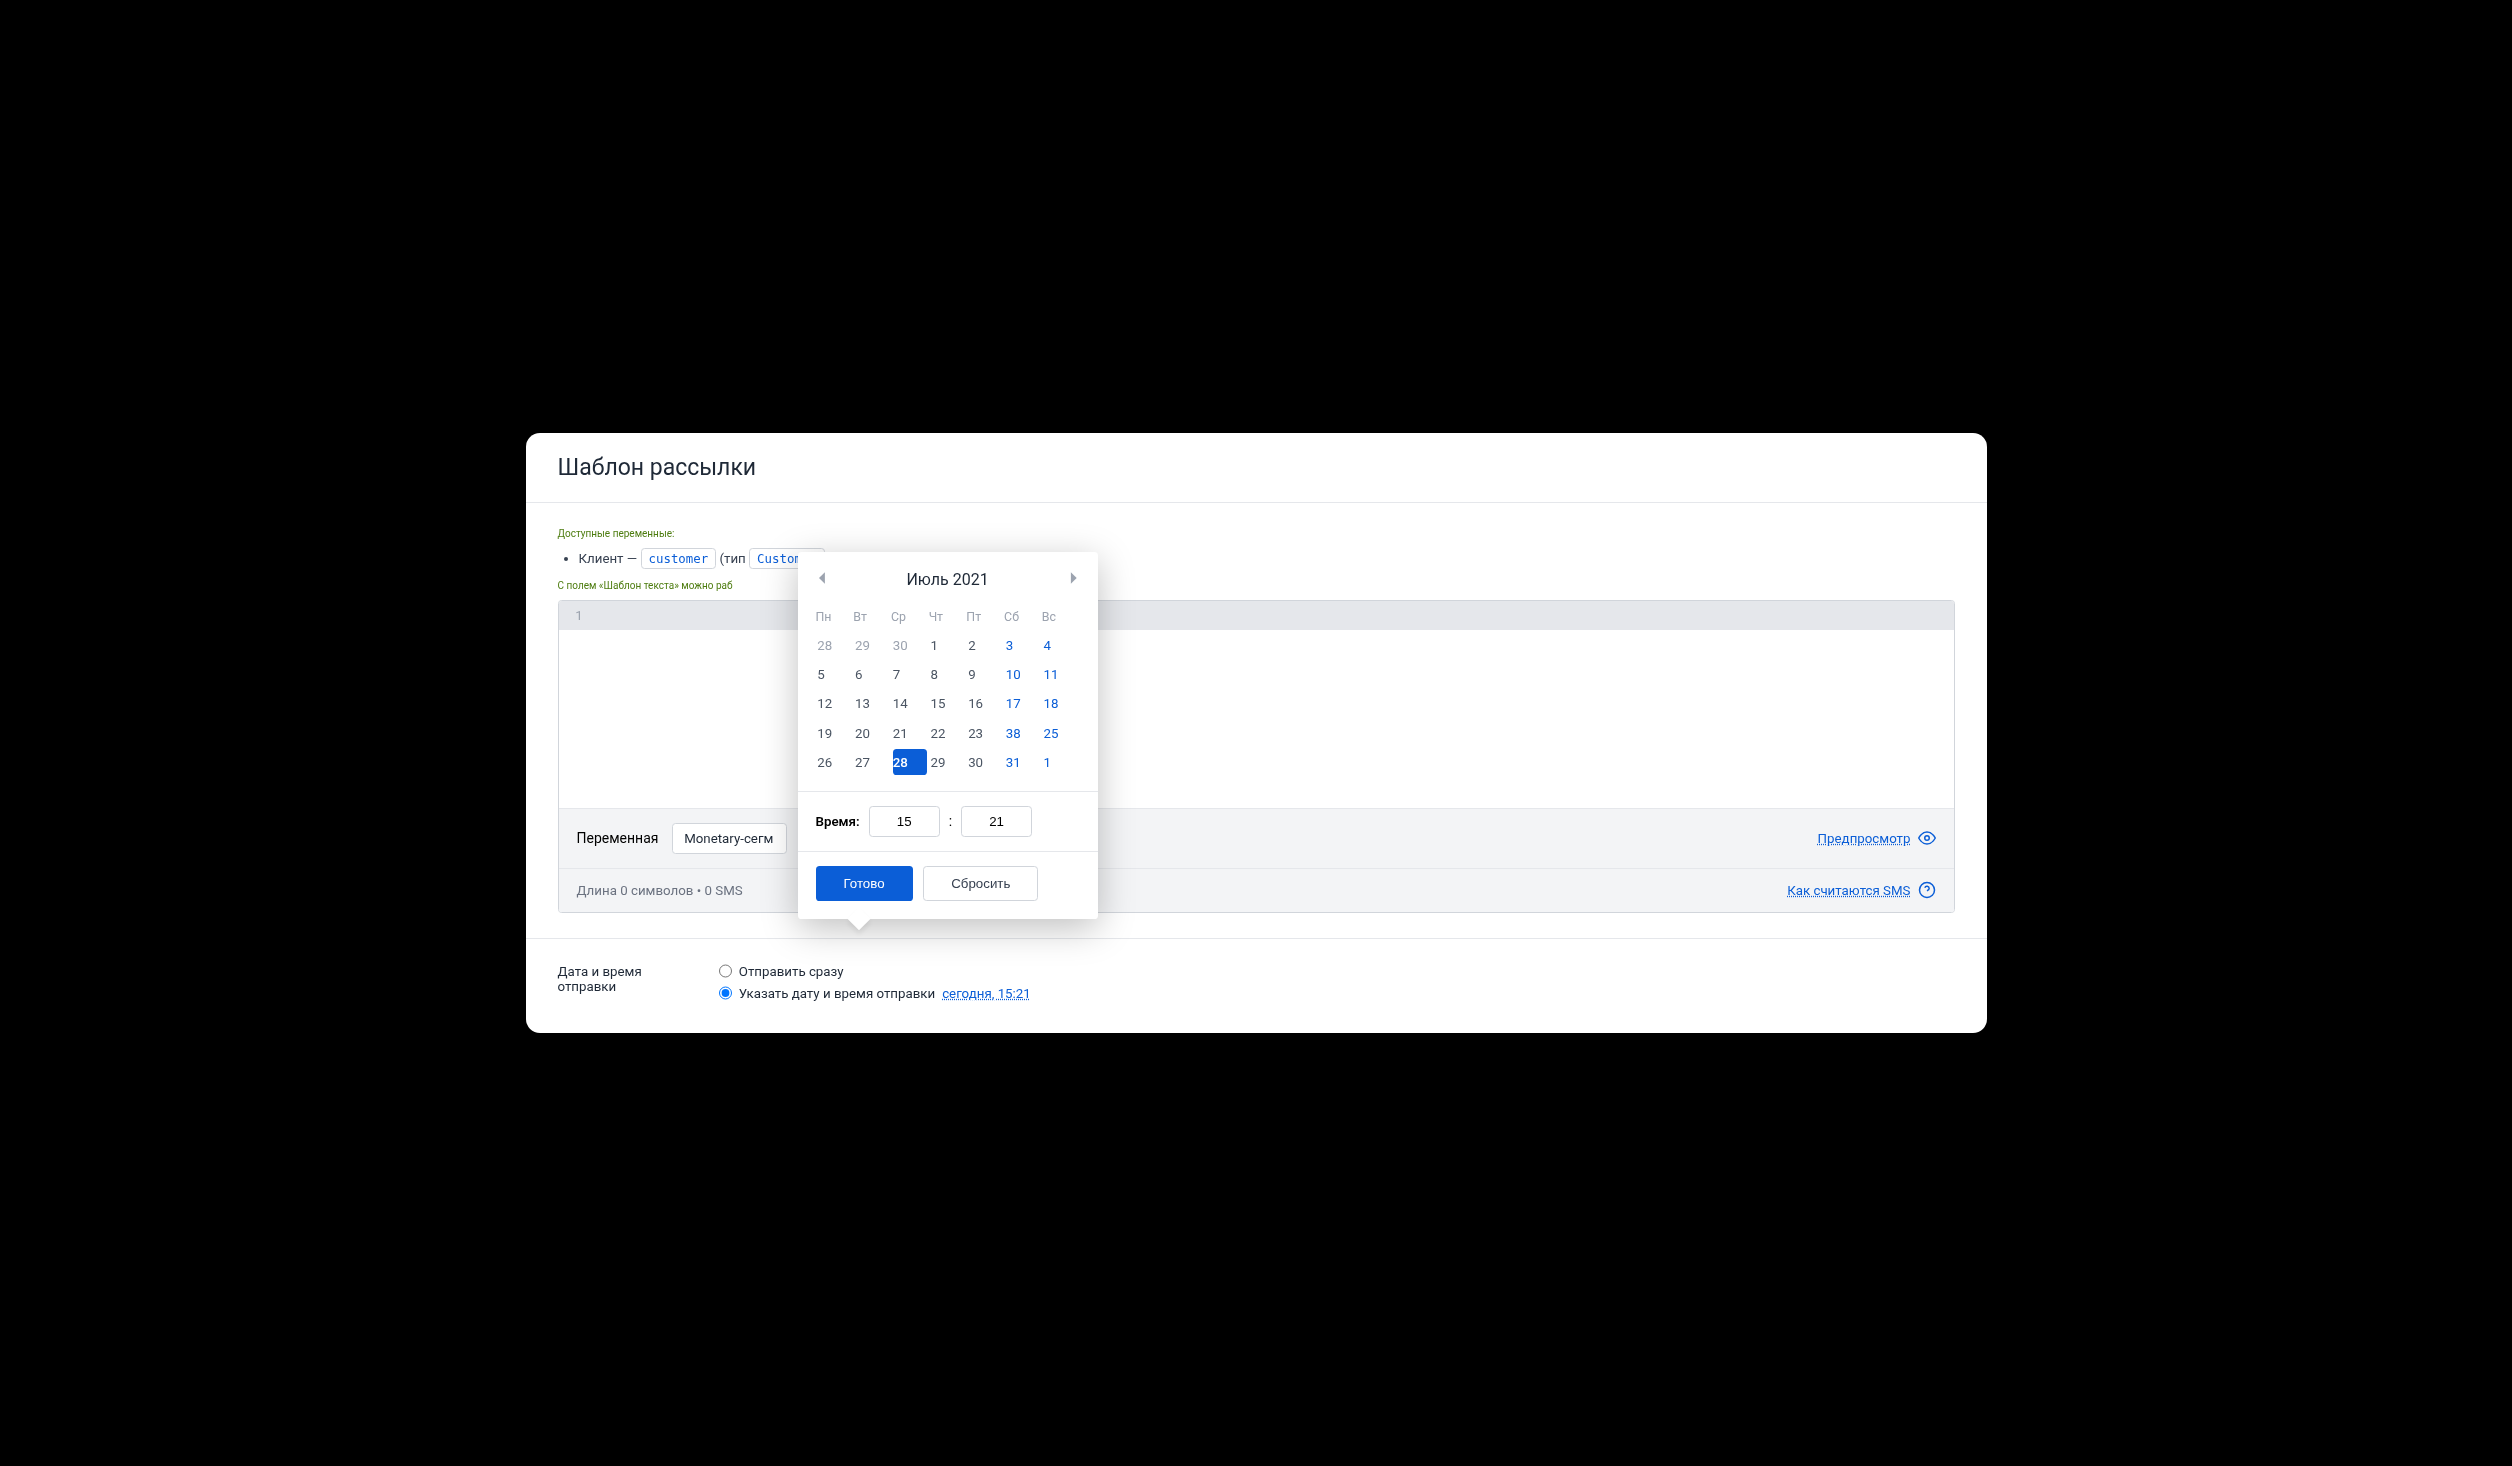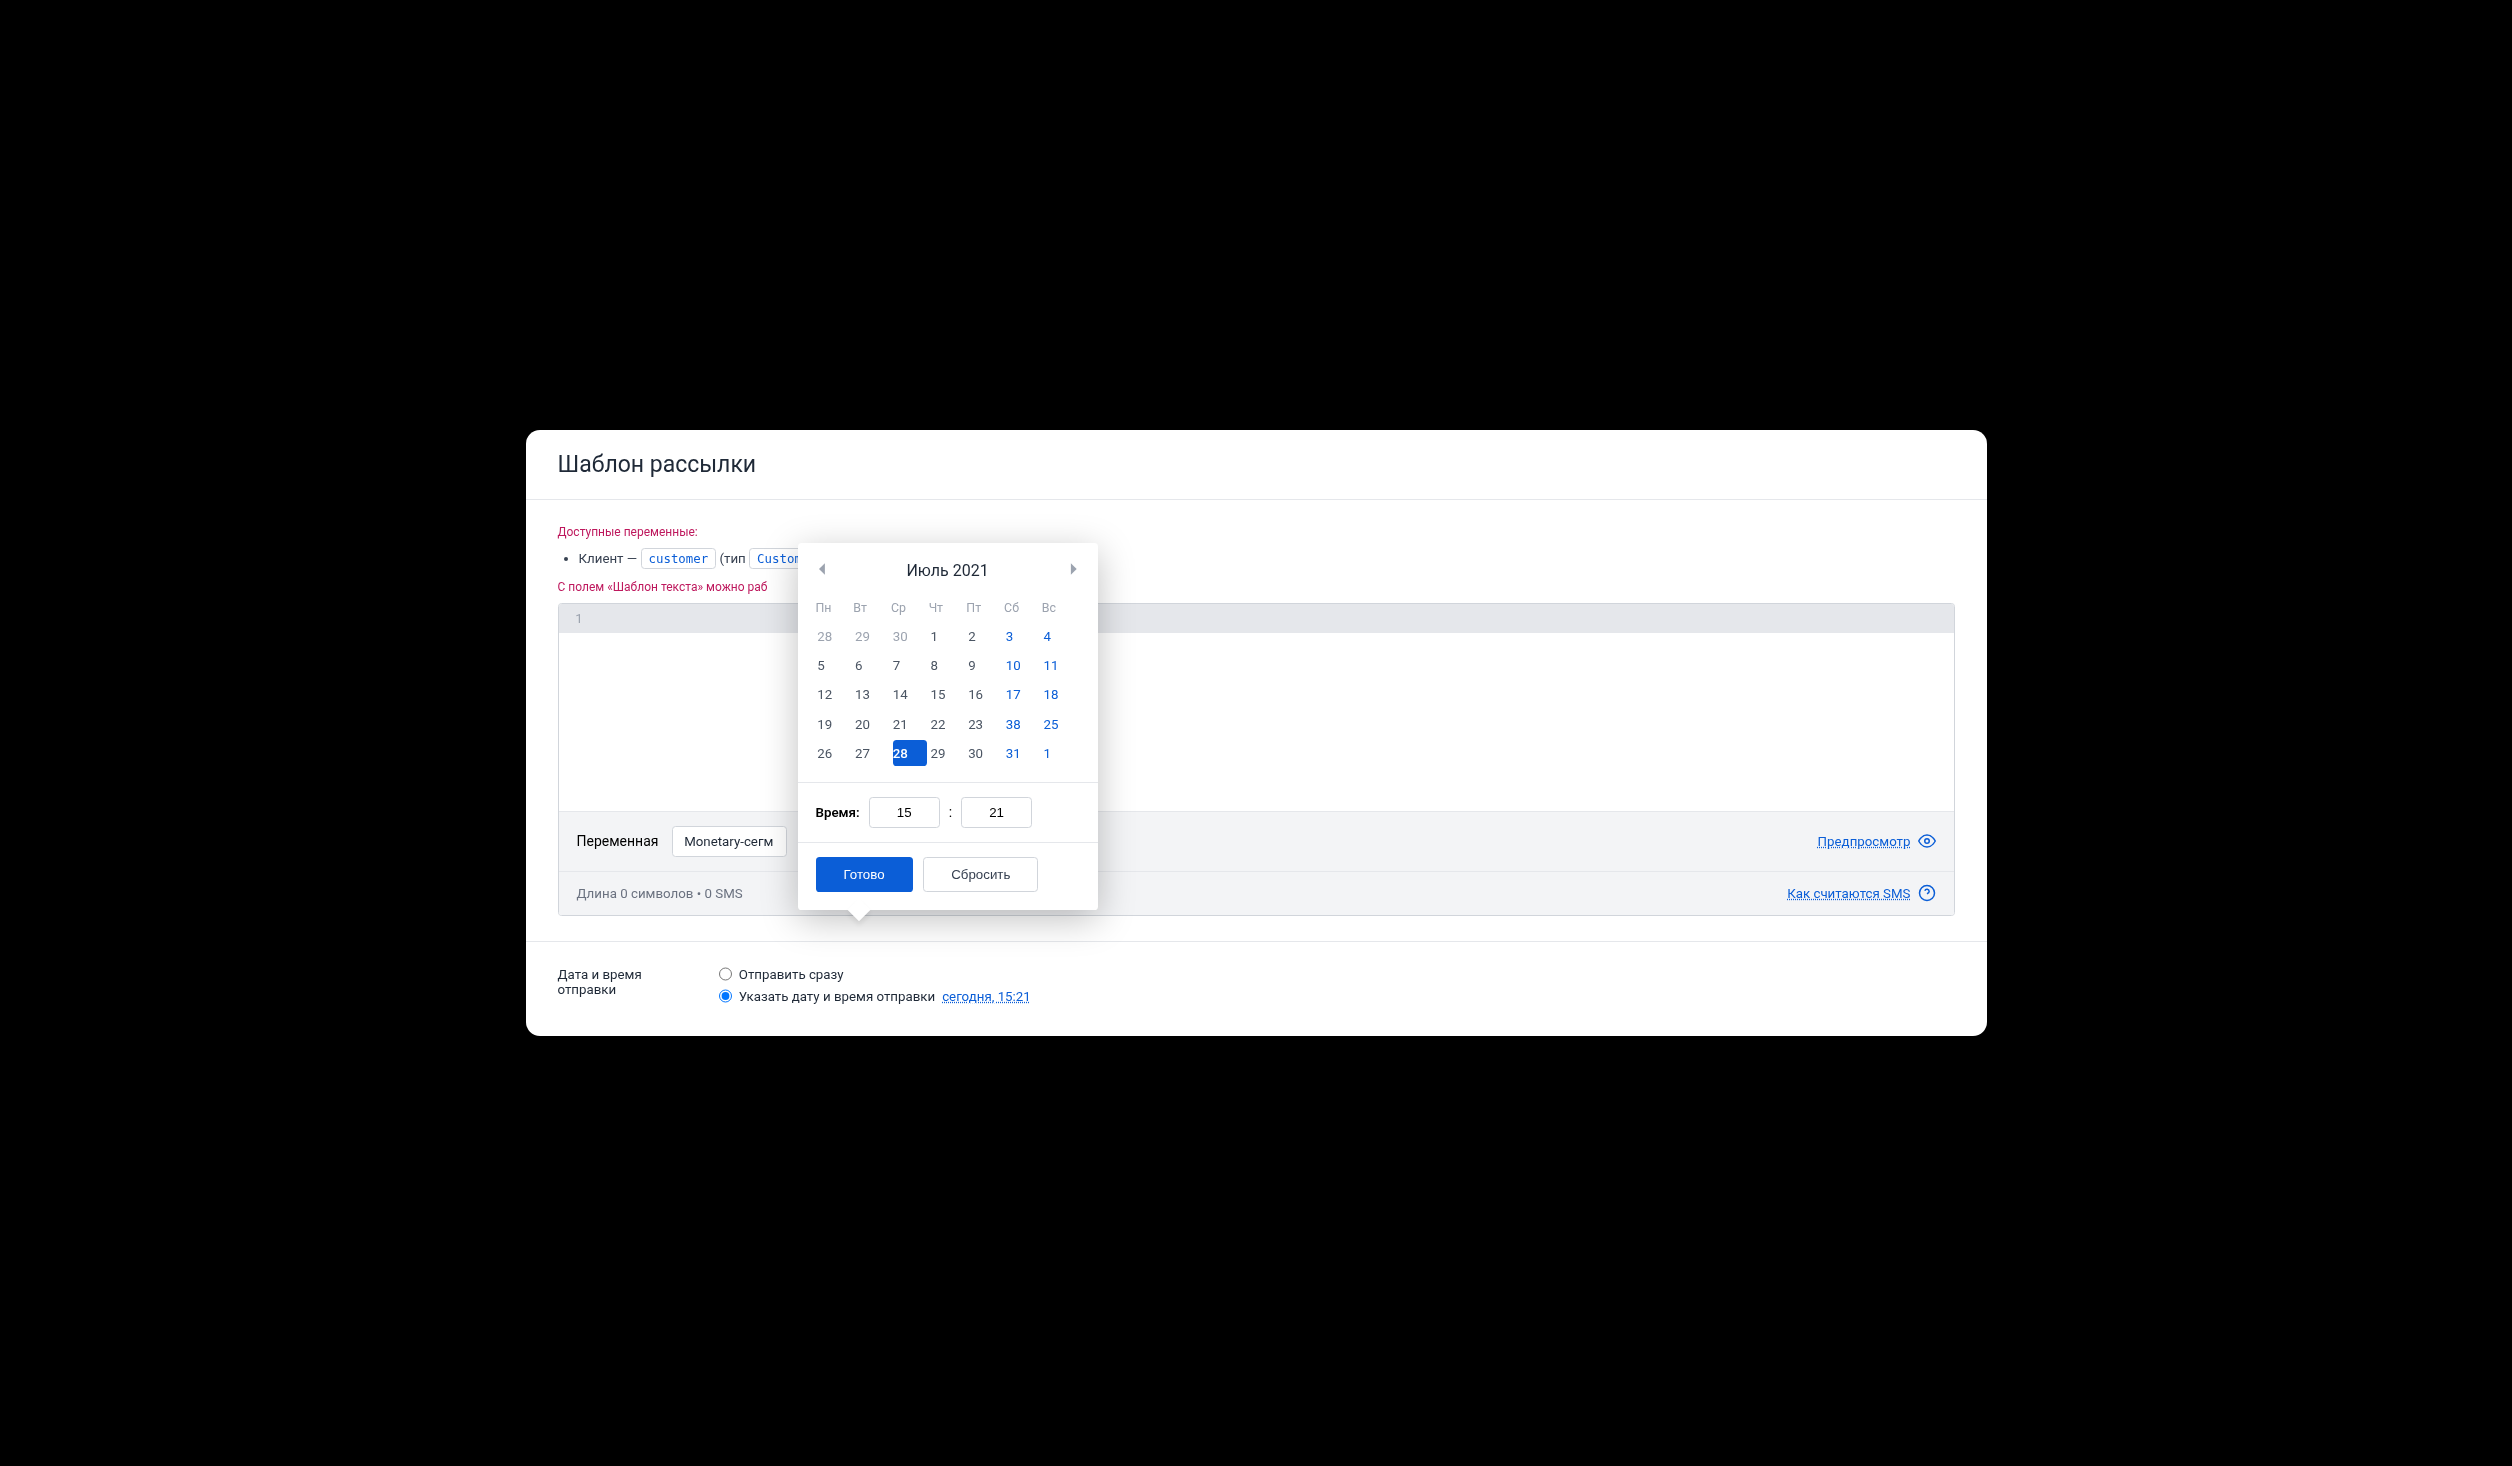--- a/index.html
+++ b/index.html
@@ -41,22 +41,22 @@
   flex-shrink: 0;
   font-size: 13.3px;
   color: #1f2937;
 }
 .required { color: #dc2626; }
 .content-col {
   flex: 1;
   position: relative;
 }
 .hint {
-  color: #be185d;
-  font-size: 12px;
+  color: #4d7c0f;
+  font-size: 10px;
   margin-bottom: 9px;
 }
 .var-list {
   margin: 0 0 10.7px 21px;
   font-size: 13.3px;
 }
 .var-list li { color: #374151; }
 .pill {
   display: inline-block;
   border: 0.9px solid #d1d5db;
@@ -146,21 +146,21 @@
   width: 13.3px; height: 13.3px;
 }
 .date-link {
   color: #0b5ed7;
   text-decoration: underline dotted;
 }
 
 
 .popover {
   position: absolute;
-  top: 18px;
+  top: 24px;
   left: 240px;
   width: 300px;
   background: #fff;
   border-radius: 3.6px;
   box-shadow: 0 9px 36px rgba(0,0,0,.25);
   z-index: 10;
 }
 .popover::after {
   content: "";
   position: absolute;

